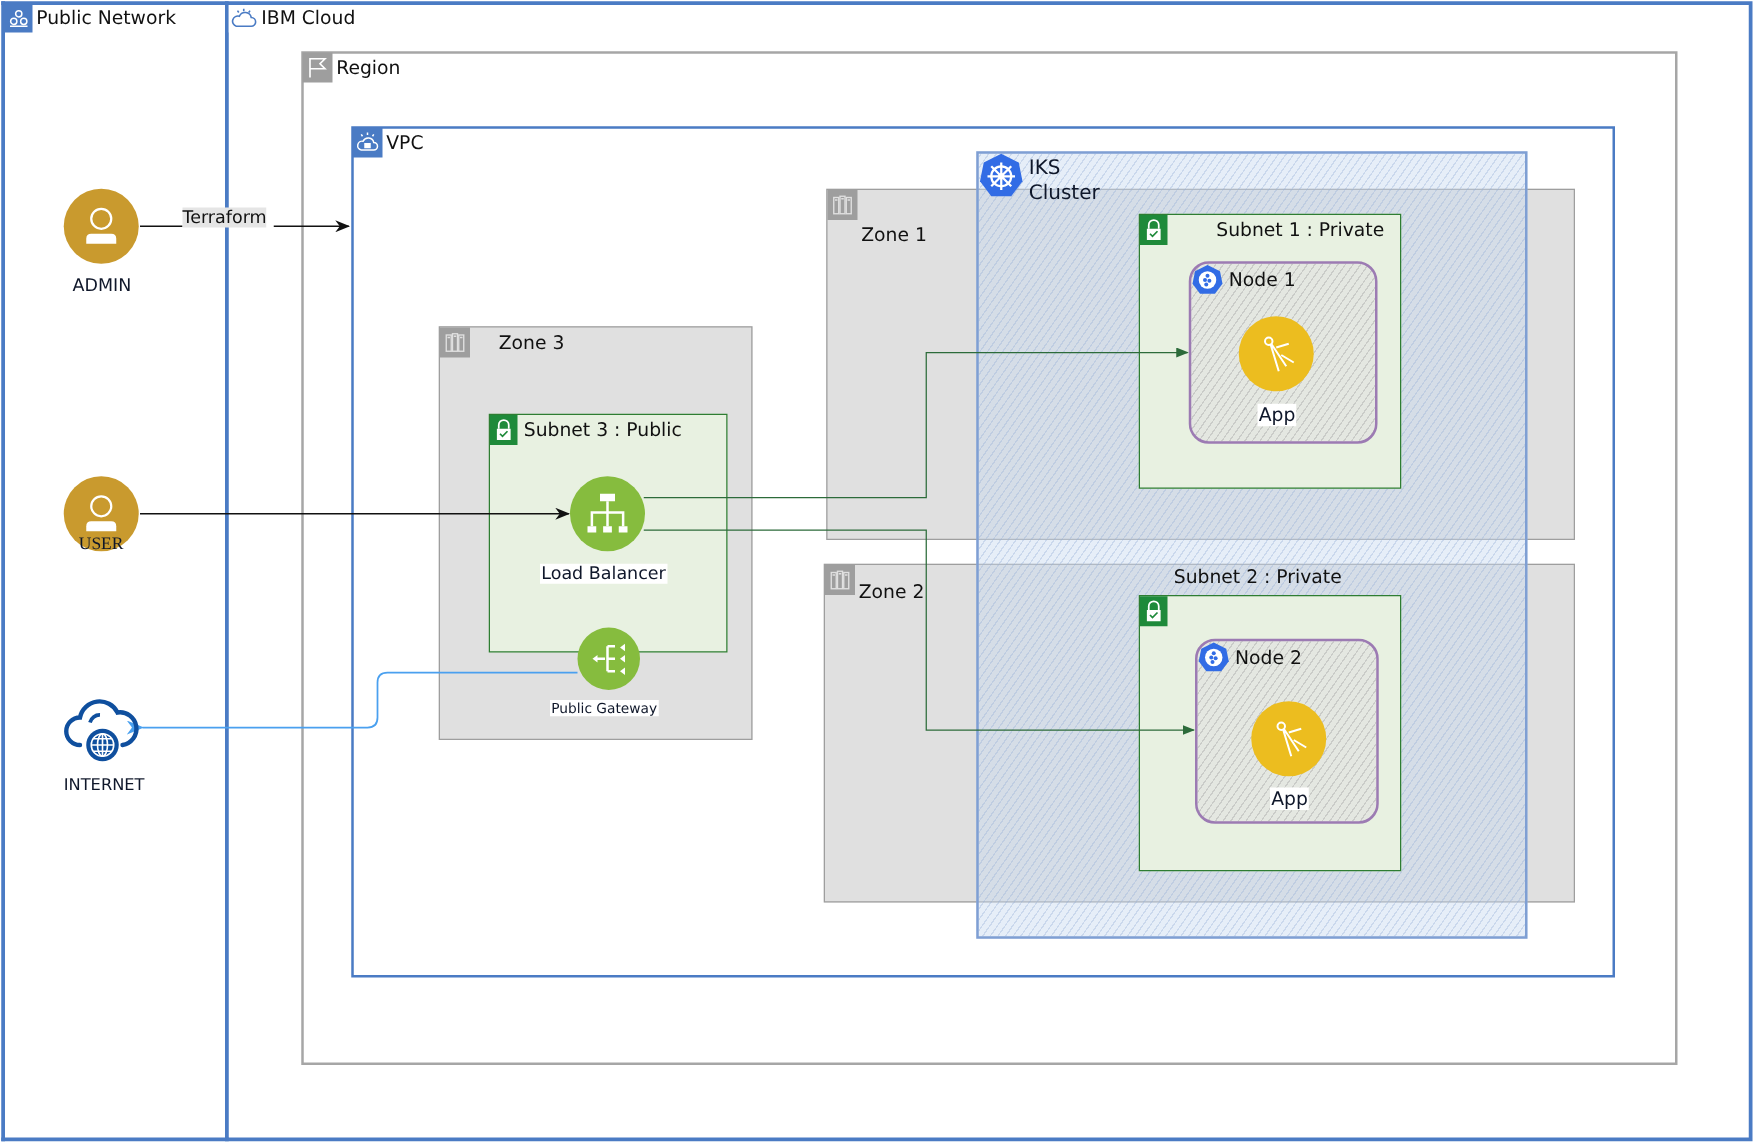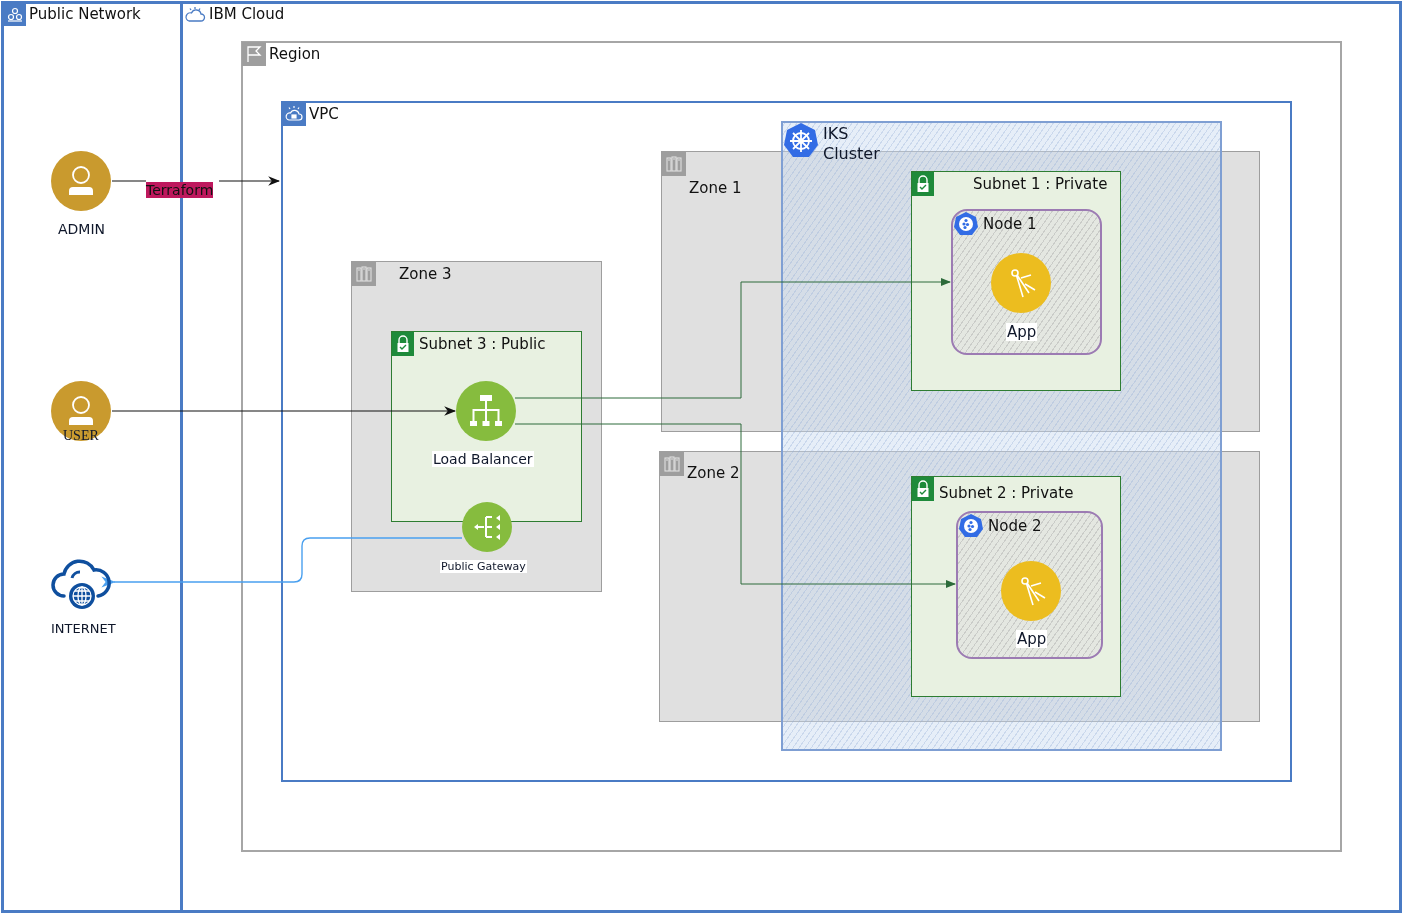--- a/index.html
+++ b/index.html
@@ -141,21 +141,21 @@
 <div class="abs" style="left:911px;top:476px;width:210px;height:221px;background:#e8f1e1;border:1px solid #2e7d32;"></div>
 <div class="ico-box" style="left:912px;top:477px;width:22px;height:24px;background:#1e8a3a;">
   <svg width="14" height="18" viewBox="0 0 14 18">
       <g fill="none" stroke="#fff" stroke-width="1.4">
         <path d="M3 8V5a4 4 0 0 1 8 0v3"></path>
       </g>
       <rect x="1.5" y="8" width="11" height="9" fill="#fff"></rect>
       <path d="M4 12l2 2 4-4" fill="none" stroke="#1e8a3a" stroke-width="1.4"></path>
     </svg>
 </div>
-<span class="lbl" style="left:939px;top:484px;">Subnet 2 : Private</span>
+<span class="lbl" style="left:939px;top:452px;">Subnet 2 : Private</span>
 
 <div class="abs hatch-gray" style="left:951px;top:209px;width:151px;height:146px;border:2px solid #9c7bb3;border-radius:16px;background-color:rgba(225,225,225,0.6);"></div>
 <div class="ico-box" style="left:953px;top:211px;width:26px;height:26px;">
   <svg width="26" height="26" viewBox="0 0 26 26">
       <polygon points="13,1 23,6 25,16 19,24 7,24 1,16 3,6" fill="#326ce5"></polygon>
       <circle cx="13" cy="13" r="7" fill="#fff"></circle>
       <g fill="#326ce5">
         <circle cx="13" cy="9.5" r="1.6"></circle>
         <circle cx="11" cy="13" r="1.6"></circle>
         <circle cx="14.5" cy="13.5" r="1.6"></circle>
@@ -193,21 +193,21 @@
       </marker>
   </defs>
   <path d="M112 181 H146" stroke="#111" stroke-width="1.2" fill="none"></path>
   <path d="M219 181 H279" stroke="#111" stroke-width="1.2" fill="none" marker-end="url(#arrBlack)"></path>
   <path d="M112 411 L455 411" stroke="#111" stroke-width="1.2" fill="none" marker-end="url(#arrBlack)"></path>
   <path d="M515 398 H741 V282 H950" stroke="#2c6b3a" stroke-width="1" fill="none" marker-end="url(#arrGreen)"></path>
   <path d="M515 424 H741 V584 H955" stroke="#2c6b3a" stroke-width="1" fill="none" marker-end="url(#arrGreen)"></path>
   <path d="M462 538 H310 Q302 538 302 546 V574 Q302 582 294 582 H114" stroke="#4aa0ef" stroke-width="1.4" fill="none" marker-end="url(#arrBlue)"></path>
 </svg>
 
-<span class="lbl" style="left:146px;top:182px;font-size:14px;background:#be185d;">Terraform</span>
+<span class="lbl" style="left:146px;top:166px;font-size:14px;background:#e5e5e5;">Terraform</span>
 
 <div class="ico-box" style="left:51px;top:151px;width:60px;height:60px;border-radius:50%;background:#c99a2e;">
   <svg width="40" height="40" viewBox="0 0 40 40">
       <circle cx="20" cy="14" r="8" fill="none" stroke="#fff" stroke-width="1.8"></circle>
       <path d="M8 34 V30 Q8 26 12 26 H28 Q32 26 32 30 V34 Z" fill="#fff"></path>
     </svg>
 </div>
 <span class="lbl blue-lbl" style="left:58px;top:221px;font-size:14px;">ADMIN</span>
 
 <div class="ico-box" style="left:51px;top:381px;width:60px;height:60px;border-radius:50%;background:#c99a2e;">

